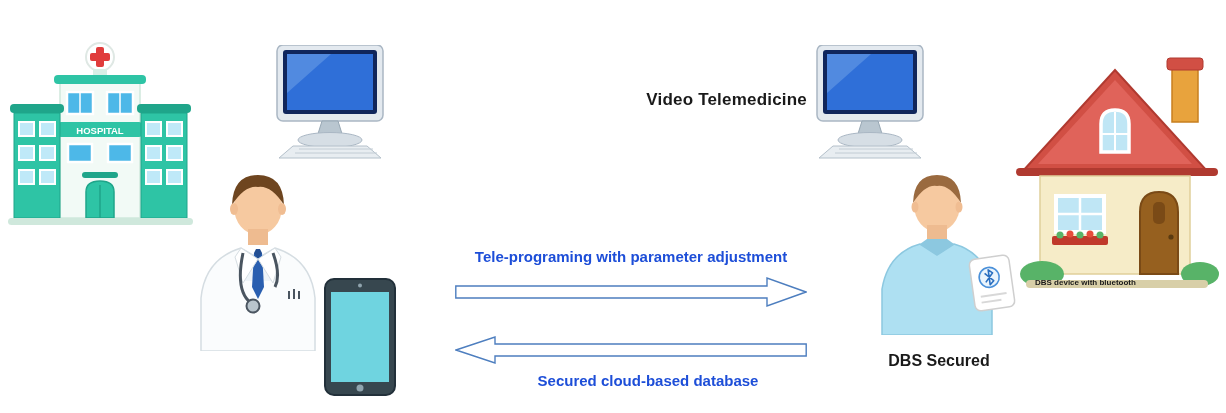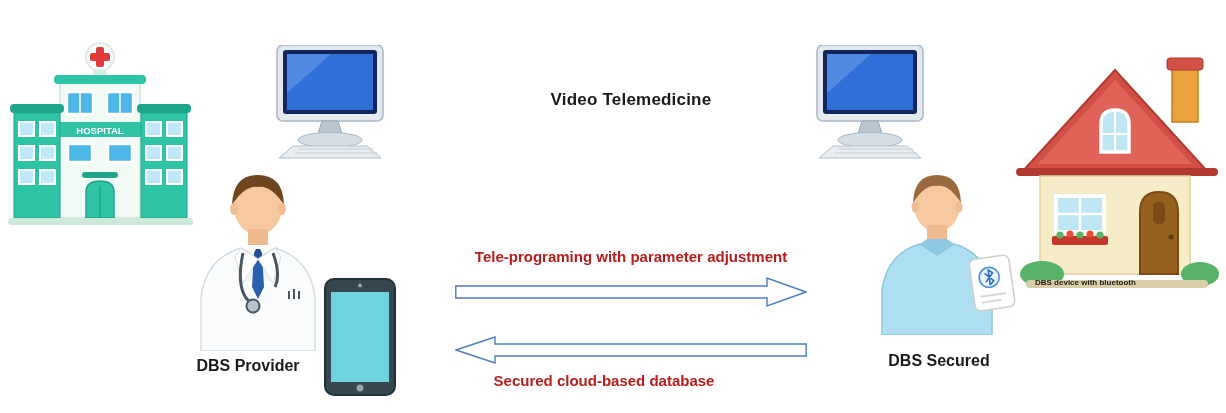--- a/index.html
+++ b/index.html
@@ -13,29 +13,29 @@
     position: relative;
     width: 1226px;
     height: 413px;
     background: #ffffff;
     overflow: hidden;
   }
   .abs { position: absolute; }
   .title {
     font-weight: bold;
     font-size: 17px;
-    text-align: center;
+    text-align: right;
     color: #1a1a1a;
     letter-spacing: 0.2px;
   }
   .flow-label {
     font-weight: bold;
     font-size: 15px;
     text-align: center;
-    color: #b91c1c;
+    color: #1d4ed8;
     white-space: nowrap;
   }
   .entity-label {
     font-weight: bold;
     font-size: 16px;
     text-align: center;
     color: #1a1a1a;
     white-space: nowrap;
   }
   .device-note {
@@ -147,39 +147,38 @@
 
   <div class="abs" style="left:323px; top:277px; width:74px; height:120px;">
     <svg viewBox="0 0 74 120" width="74" height="120">
       <rect x="2" y="2" width="70" height="116" rx="9" fill="#37474f" stroke="#22303a" stroke-width="2"></rect>
       <rect x="8" y="15" width="58" height="90" fill="#6fd4e0"></rect>
       <circle cx="37" cy="8.5" r="2" fill="#90a4ae"></circle>
       <circle cx="37" cy="111" r="3.5" fill="#90a4ae"></circle>
     </svg>
   </div>
 
-  <div class="abs entity-label" style="left:168px; top:357px; width:160px;">DBS Provider</div>
 
   <div class="abs title" style="left:455px; top:90px; width:352px;">Video Telemedicine</div>
 
   <div class="abs flow-label" style="left:455px; top:248px; width:352px;">Tele-programing with parameter adjustment</div>
 
   <div class="abs" style="left:455px; top:277px; width:352px; height:30px;">
     <svg viewBox="0 0 352 30" width="352" height="30">
       <polygon points="0.8,9 312,9 312,1 351,15 312,29 312,21 0.8,21" fill="#ffffff" stroke="#4d7ebf" stroke-width="1.4"></polygon>
     </svg>
   </div>
 
   <div class="abs" style="left:455px; top:336px; width:352px; height:28px;">
     <svg viewBox="0 0 352 28" width="352" height="28">
       <polygon points="351.2,8 40,8 40,1 1,14 40,27 40,20 351.2,20" fill="#ffffff" stroke="#4d7ebf" stroke-width="1.4"></polygon>
     </svg>
   </div>
 
-  <div class="abs flow-label" style="left:428px; top:372px; width:352px;">Secured cloud-based database</div>
+  <div class="abs flow-label" style="left:472px; top:372px; width:352px;">Secured cloud-based database</div>
 
   <div class="abs" style="left:805px; top:45px; width:130px; height:115px;">
     <svg viewBox="0 0 130 115" width="130" height="115">
       <rect x="12" y="0" width="106" height="76" rx="6" fill="#e3e9ef" stroke="#aab7c4" stroke-width="1.5"></rect>
       <rect x="18" y="5" width="94" height="64" rx="3" fill="#10265c"></rect>
       <rect x="22" y="9" width="86" height="56" fill="#2f6fd8"></rect>
       <polygon points="22,9 66,9 22,48" fill="#6ea0e8" opacity="0.55"></polygon>
       <polygon points="57,76 73,76 78,92 52,92" fill="#b9c6d0" stroke="#97a7b4" stroke-width="1"></polygon>
       <ellipse cx="65" cy="95" rx="32" ry="7.5" fill="#d6dee5" stroke="#aab7c4" stroke-width="1"></ellipse>
       <polygon points="28,101 102,101 116,113 14,113" fill="#e8edf1" stroke="#b4c0ca" stroke-width="1"></polygon>

